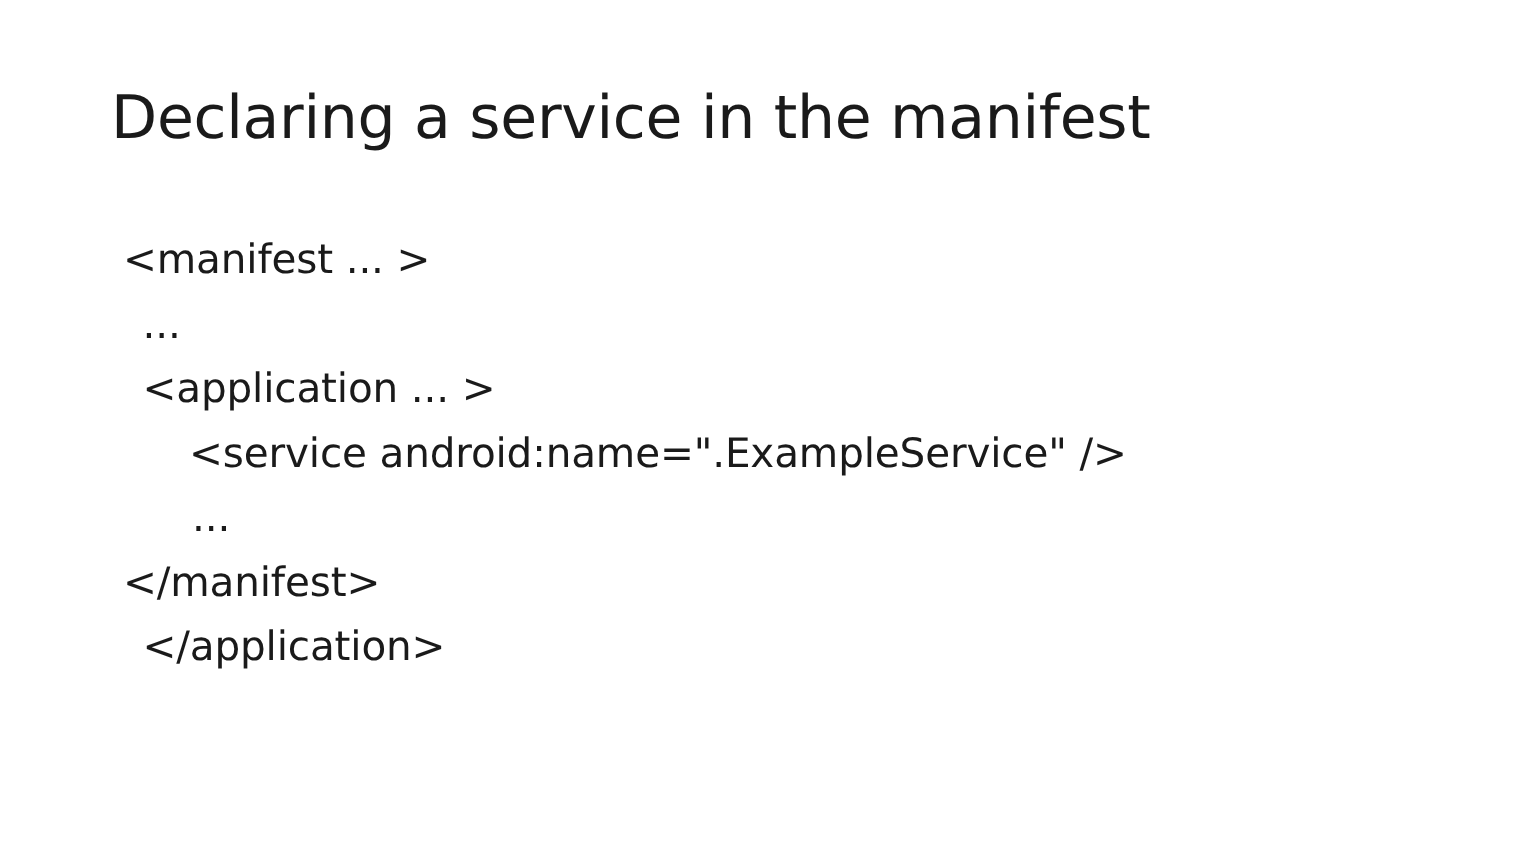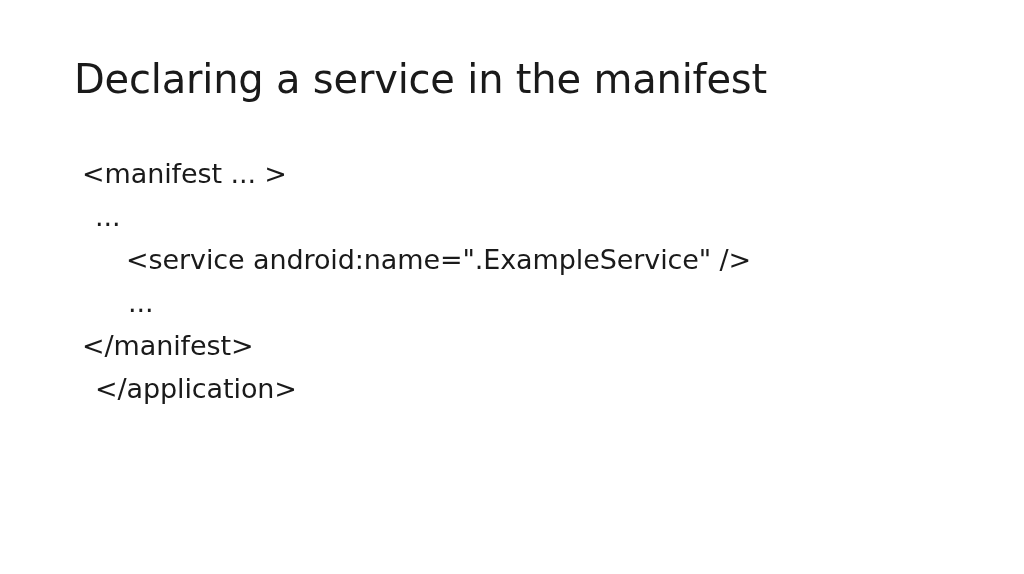--- a/index.html
+++ b/index.html
@@ -50,19 +50,20 @@
 </head>
 <body>
 
 <div class="slide">
 
   <div class="slide-title">Declaring a service in the manifest</div>
 
   <div class="code-block">
     <div class="code-line indent-0">&lt;manifest ... &gt;</div>
     <div class="code-line indent-1">...</div>
+    <div class="code-line indent-1">&lt;application ... &gt;</div>
     <div class="code-line indent-2">&lt;service android:name=".ExampleService" /&gt;</div>
     <div class="code-line indent-2b">...</div>
     <div class="code-line indent-0">&lt;/manifest&gt;</div>
     <div class="code-line indent-1">&lt;/application&gt;</div>
   </div>
 
 </div>
 
 </body></html>

